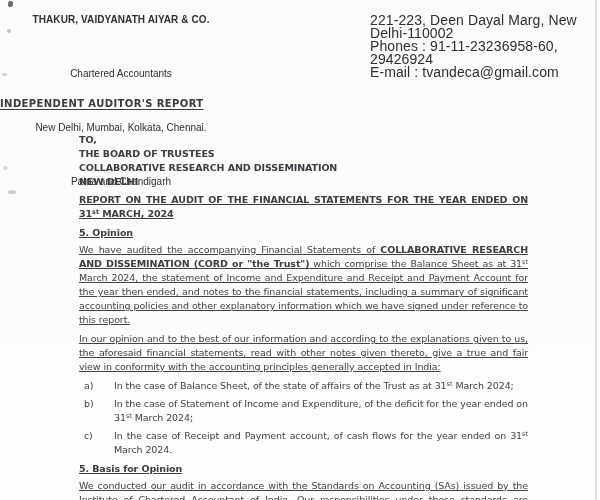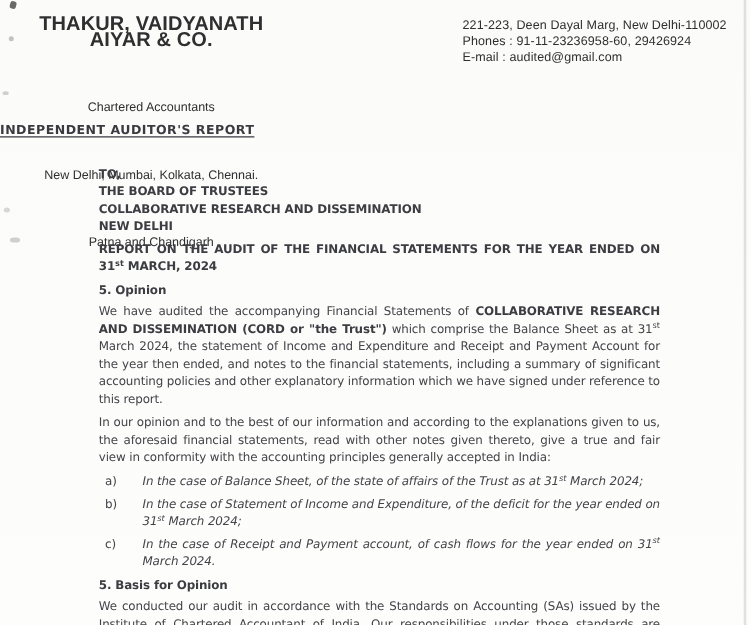--- a/index.html
+++ b/index.html
@@ -15,48 +15,48 @@
   .a3{top:73px;left:2px;width:5px;height:3px;background:#9a9a9a;opacity:.45;}
   .a4{top:166px;left:3px;width:5px;height:4px;background:#a0a0a0;opacity:.4;}
   .a5{top:190px;left:8px;width:8px;height:4px;background:#9a9a9a;opacity:.45;border-radius:40%;}
   .edge{position:absolute;top:0;right:3px;width:2px;height:500px;background:#c9c9c6;opacity:.55;}
 
   
   .lh-left{
     position:absolute;top:13px;left:15px;width:212px;text-align:center;
     font-family:"Liberation Sans",sans-serif;color:#2f2f31;
   }
-  .firm-name{font-size:16px;font-weight:bold;letter-spacing:.1px;line-height:13px;}
+  .firm-name{font-size:10px;font-weight:bold;letter-spacing:.1px;line-height:13px;}
   .lh-left .lh-line{font-size:10px;line-height:13px;margin-top:41px;}
   .lh-right{
     position:absolute;top:14px;left:370px;
     font-family:"Liberation Sans",sans-serif;color:#2f2f31;
   }
-  .lh-right .lh-line{font-size:10px;line-height:13px;letter-spacing:.1px;}
+  .lh-right .lh-line{font-size:14px;line-height:13px;letter-spacing:.1px;}
 
   
   .title-row{position:absolute;top:92px;left:0;width:590px;}
   .title{
     font-size:10px;font-weight:bold;color:#3a3a40;letter-spacing:.4px;
     text-decoration:underline;text-underline-offset:2px;
   }
 
   
   .content{
     position:absolute;top:133px;left:79px;width:449px;
     color:#43434a;font-size:9.5px;letter-spacing:-.1px;
   }
   .addressee{font-weight:bold;line-height:14px;margin-bottom:4px;color:#3c3c43;}
-  p{margin:0;}
+  p{margin:0;text-decoration:underline;}
   .subject{font-weight:bold;line-height:14px;text-align:justify;margin:0 0 5px 0;color:#3c3c43;}
   .heading{font-weight:bold;line-height:14px;margin:5px 0 3px 0;color:#3c3c43;}
   .para{line-height:14px;text-align:justify;margin:0 0 5px 0;}
   .list-item{display:flex;line-height:14px;margin:0 0 4px 0;padding-left:5px;}
   .marker{width:30px;flex:none;}
-  .li-text{flex:1;text-align:justify;font-style:italic;}
+  .li-text{flex:1;text-align:justify;}
   sup{font-size:6.5px;line-height:0;vertical-align:3.5px;letter-spacing:0;}
   .b{font-weight:bold;color:#3c3c43;}
 </style>
 </head>
 <body>
 
 <div class="page">
 
   <div class="art a1"></div>
   <div class="art a2"></div>
@@ -68,21 +68,21 @@
   <div class="lh-left">
     <div class="firm-name">THAKUR, VAIDYANATH AIYAR &amp; CO.</div>
     <div class="lh-line">Chartered Accountants</div>
     <div class="lh-line">New Delhi, Mumbai, Kolkata, Chennai.</div>
     <div class="lh-line">Patna and Chandigarh</div>
   </div>
 
   <div class="lh-right">
     <div class="lh-line">221-223, Deen Dayal Marg, New Delhi-110002</div>
     <div class="lh-line">Phones : 91-11-23236958-60, 29426924</div>
-    <div class="lh-line">E-mail : audited@gmail.com</div>
+    <div class="lh-line">E-mail : tvandeca@gmail.com</div>
   </div>
 
   <div class="title-row">
     <span class="title">INDEPENDENT AUDITOR'S REPORT</span>
   </div>
 
   <div class="content">
     <div class="addressee">
       <div>TO,</div>
       <div>THE BOARD OF TRUSTEES</div>

